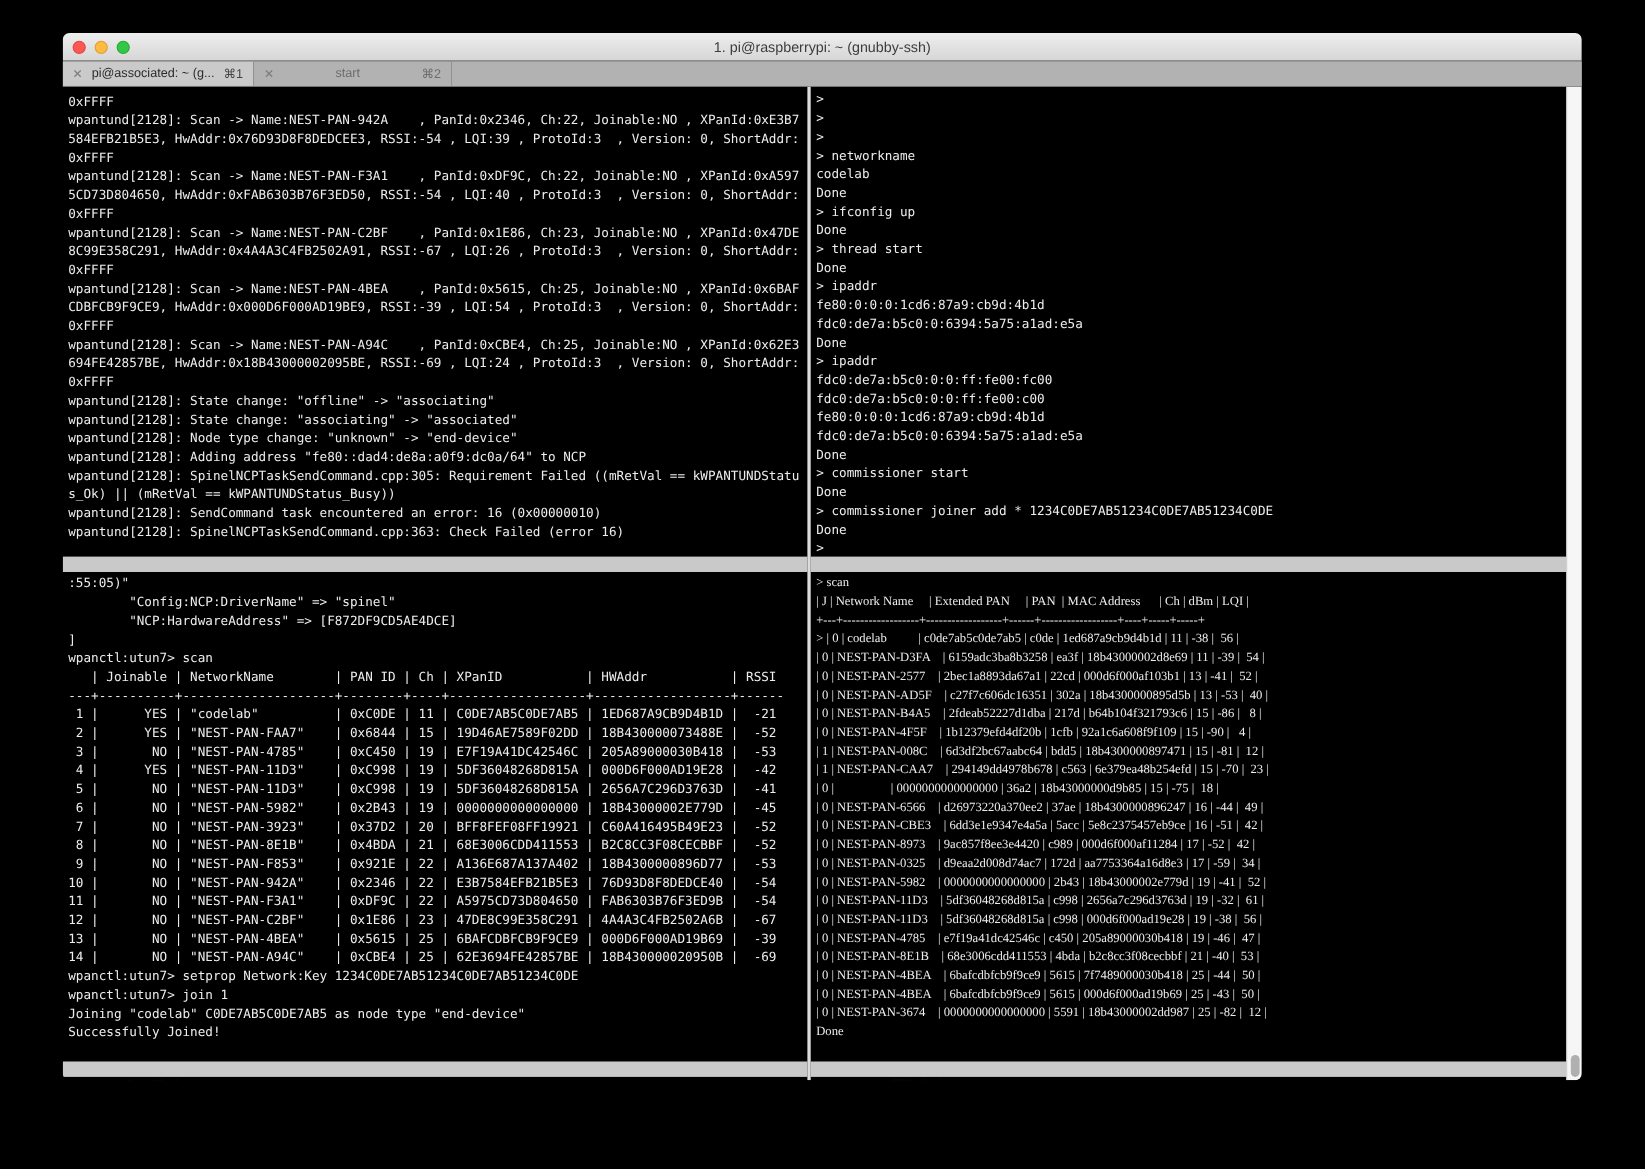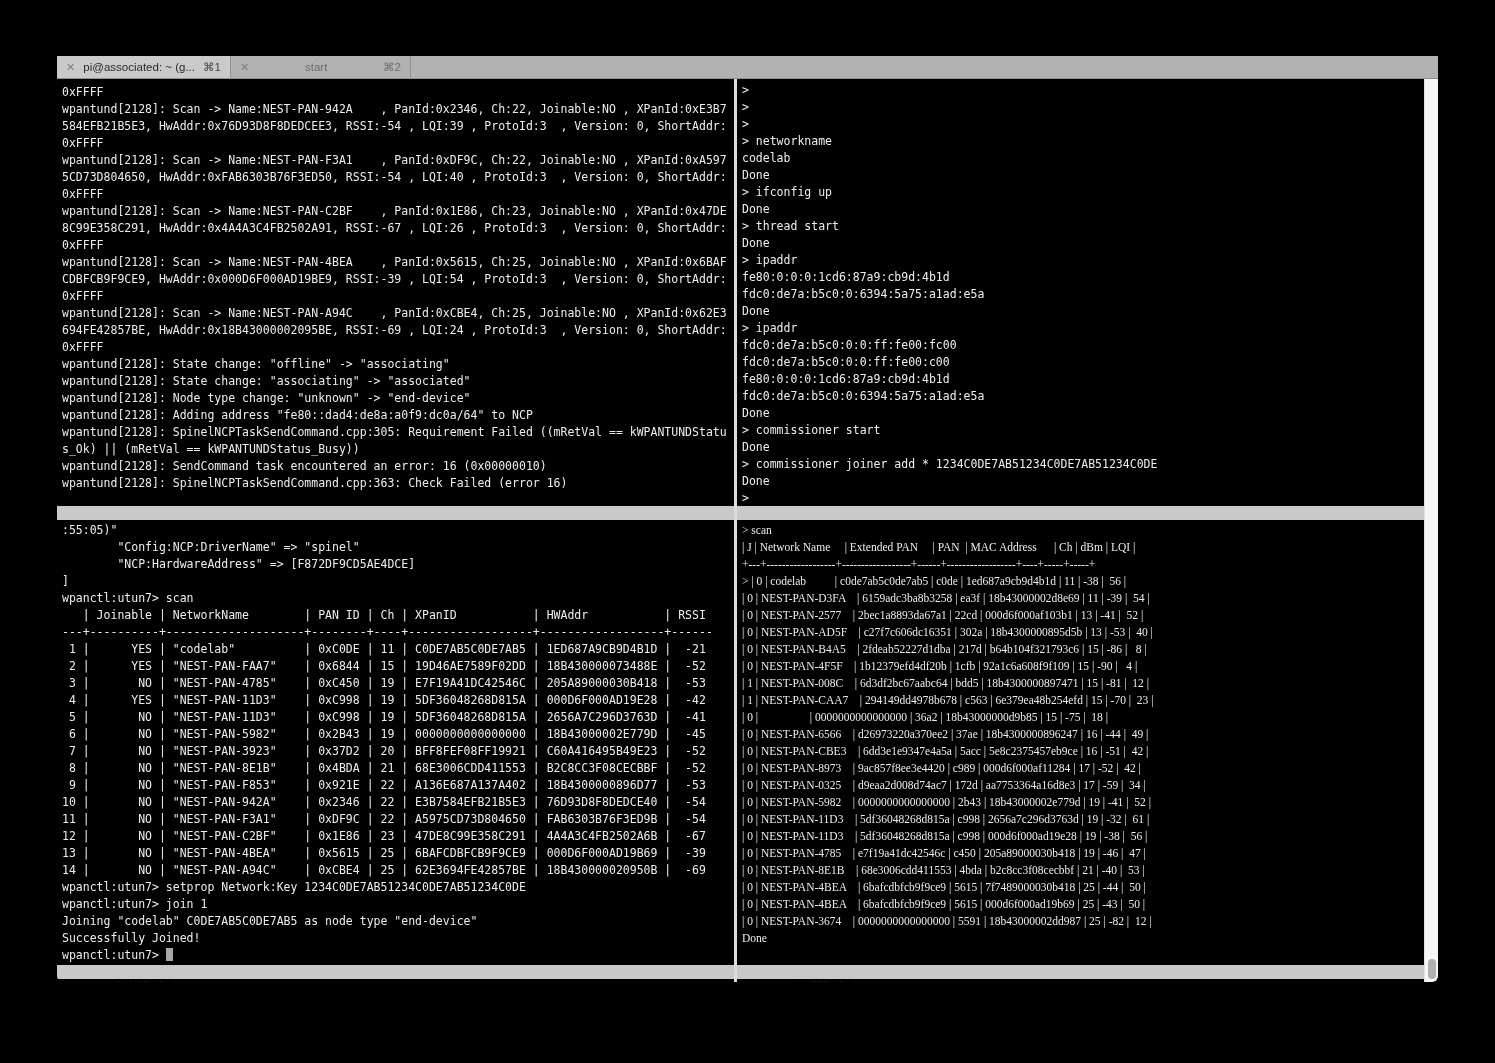--- a/index.html
+++ b/index.html
@@ -89,20 +89,28 @@
   .cursor {
     display:inline-block; width:7px; height:13px; background:#a7a7a7;
     vertical-align:-2px;
   }
 </style>
 </head>
 <body>
 
 <div class="window">
 
+  <div class="titlebar">
+    <div class="lights">
+      <div class="light red"></div>
+      <div class="light yel"></div>
+      <div class="light grn"></div>
+    </div>
+    <div class="title">1. pi@raspberrypi: ~ (gnubby-ssh)</div>
+  </div>
 
   <div class="tabbar">
     <div class="tab active">
       <span class="x">✕</span>
       <span class="lbl">pi@associated: ~ (g...</span>
       <span class="sc">⌘1</span>
     </div>
     <div class="tab inactive">
       <span class="x">✕</span>
       <span class="lbl">start</span>
@@ -194,21 +202,20 @@
  9 |       NO | "NEST-PAN-F853"    | 0x921E | 22 | A136E687A137A402 | 18B4300000896D77 |  -53
 10 |       NO | "NEST-PAN-942A"    | 0x2346 | 22 | E3B7584EFB21B5E3 | 76D93D8F8DEDCE40 |  -54
 11 |       NO | "NEST-PAN-F3A1"    | 0xDF9C | 22 | A5975CD73D804650 | FAB6303B76F3ED9B |  -54
 12 |       NO | "NEST-PAN-C2BF"    | 0x1E86 | 23 | 47DE8C99E358C291 | 4A4A3C4FB2502A6B |  -67
 13 |       NO | "NEST-PAN-4BEA"    | 0x5615 | 25 | 6BAFCDBFCB9F9CE9 | 000D6F000AD19B69 |  -39
 14 |       NO | "NEST-PAN-A94C"    | 0xCBE4 | 25 | 62E3694FE42857BE | 18B430000020950B |  -69
 wpanctl:utun7&gt; setprop Network:Key 1234C0DE7AB51234C0DE7AB51234C0DE
 wpanctl:utun7&gt; join 1
 Joining "codelab" C0DE7AB5C0DE7AB5 as node type "end-device"
 Successfully Joined!</pre>
-      <div class="promptline"><span>wpanctl:utun7&gt; </span><span class="cursor"></span></div>
     </div>
 
     <div class="pane br">
       <pre>&gt; scan
 | J | Network Name     | Extended PAN     | PAN  | MAC Address      | Ch | dBm | LQI |
 +---+------------------+------------------+------+------------------+----+-----+-----+
 &gt; | 0 | codelab          | c0de7ab5c0de7ab5 | c0de | 1ed687a9cb9d4b1d | 11 | -38 |  56 |
 | 0 | NEST-PAN-D3FA    | 6159adc3ba8b3258 | ea3f | 18b43000002d8e69 | 11 | -39 |  54 |
 | 0 | NEST-PAN-2577    | 2bec1a8893da67a1 | 22cd | 000d6f000af103b1 | 13 | -41 |  52 |
 | 0 | NEST-PAN-AD5F    | c27f7c606dc16351 | 302a | 18b4300000895d5b | 13 | -53 |  40 |

